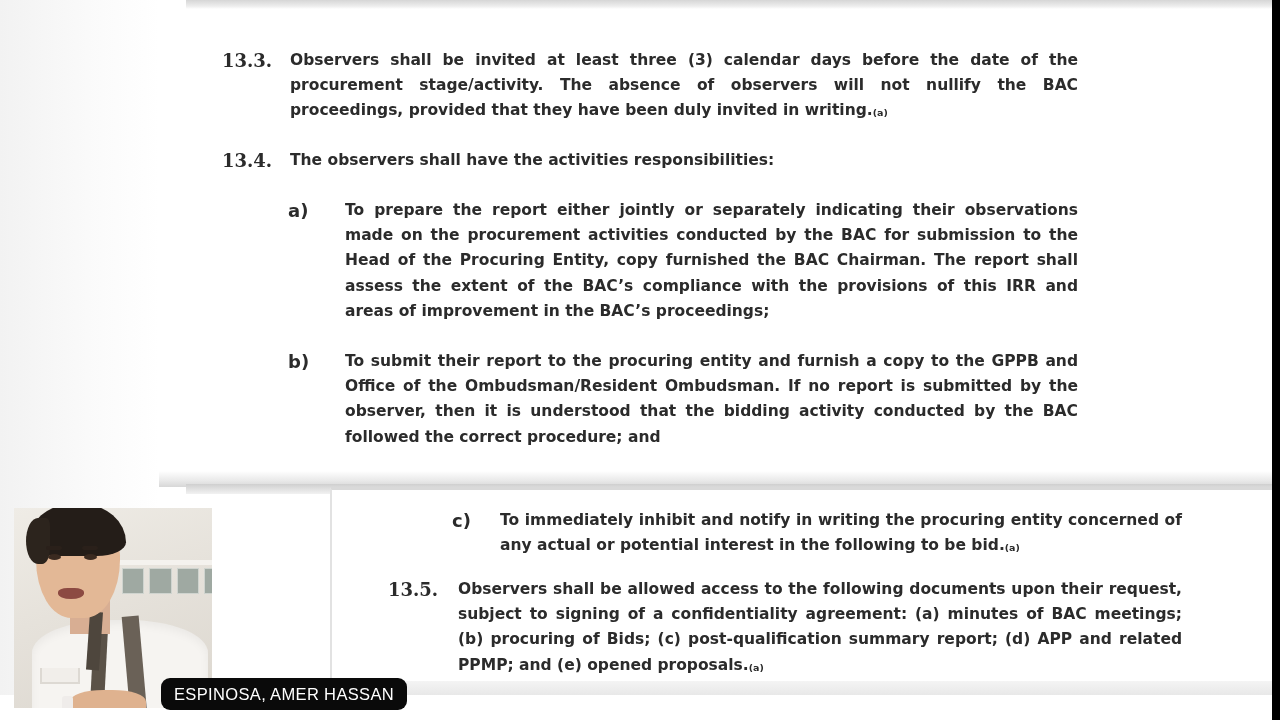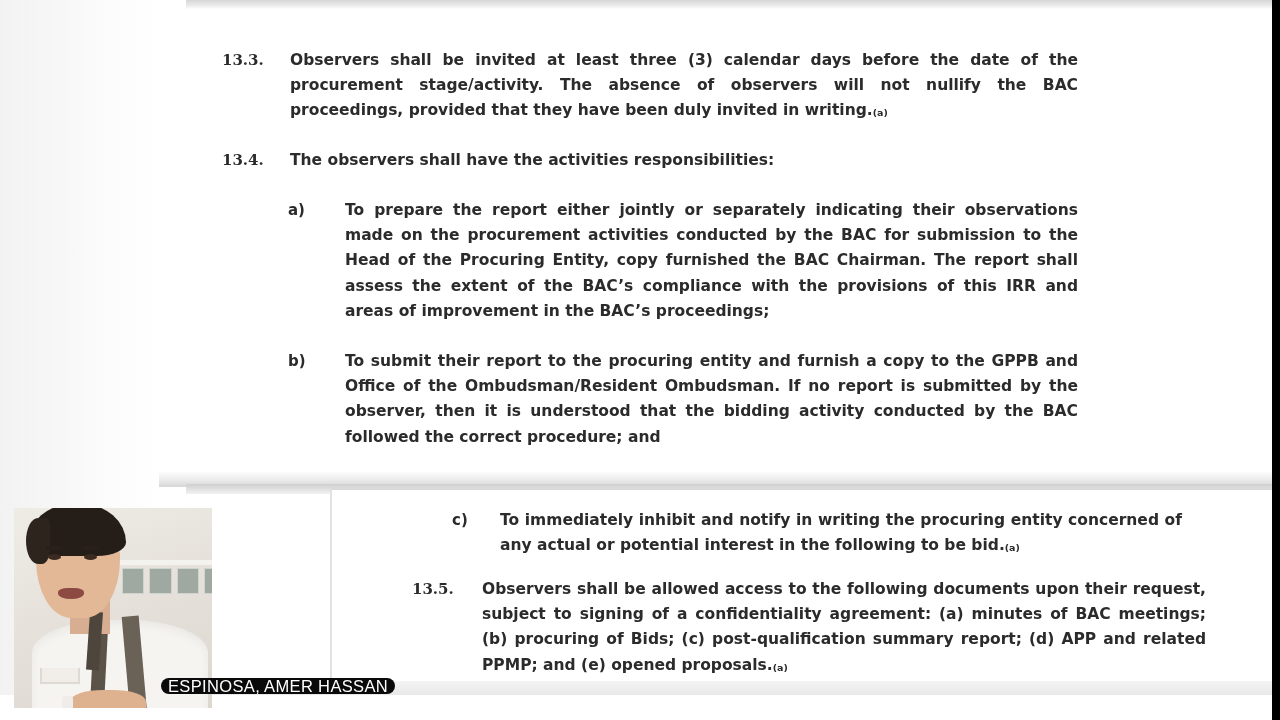--- a/index.html
+++ b/index.html
@@ -73,21 +73,21 @@
     font-size:15.5px;
     line-height:25.2px;
     text-align:justify;
     font-weight:600;
   }
   .blk { display:flex; position:absolute; }
   .num {
     flex:0 0 auto;
     font-weight:700;
     font-family:"DejaVu Serif", serif;
-    font-size:15px;
+    font-size:18px;
   }
   .num.alpha {
     font-family:"DejaVu Sans", sans-serif;
     font-weight:600;
   }
   .body { flex:1 1 auto; }
   .body p { text-align:justify; text-align-last:left; }
   sup.note {
     font-size:9.5px;
     font-weight:600;
@@ -102,21 +102,21 @@
   #b134 { left:222px; top:148px; width:856px; }
   #b134 .num { width:68px; }
   #b13a { left:288px; top:198px; width:790px; }
   #b13a .num { width:57px; }
   #b13b { left:288px; top:349px; width:790px; }
   #b13b .num { width:57px; }
 
   
   #b13c { left:452px; top:508px; width:730px; }
   #b13c .num { width:48px; }
-  #b135 { left:388px; top:577px; width:794px;margin-left:24px; }
+  #b135 { left:388px; top:577px; width:794px; }
   #b135 .num { width:70px; }
 
   
   .webcam {
     position:absolute; left:14px; top:508px; width:198px; height:200px;
     background:#e9e6e1;
     overflow:hidden;
   }
   .cam-wall {
     position:absolute; inset:0;
@@ -195,22 +195,22 @@
     background:#dfb28f; border-radius:44% 44% 26% 26%;
   }
   .cam-watch {
     position:absolute; left:48px; top:188px; width:11px; height:20px;
     background:#efecea; border-radius:3px;
   }
 
   
   .nametag {
     position:absolute; left:161px; top:678px;
-    height:16px;
-    padding:0 7px;
+    height:32px;
+    padding:0 13px;
     display:flex; align-items:center;
     background:#0a0a0a;
     border-radius:9px;
     color:#ffffff;
     font-family:"Liberation Sans", sans-serif;
     font-size:16.5px;
     font-weight:400;
     letter-spacing:.35px;
     white-space:nowrap;
   }

